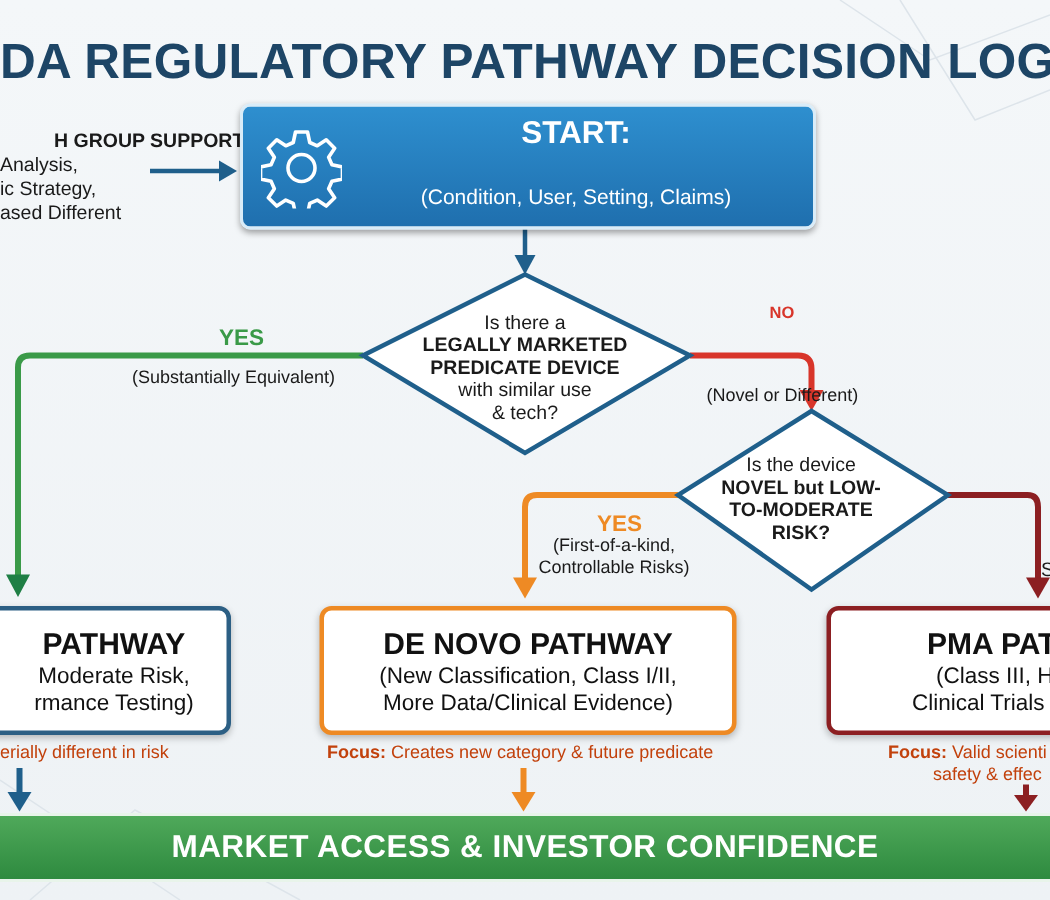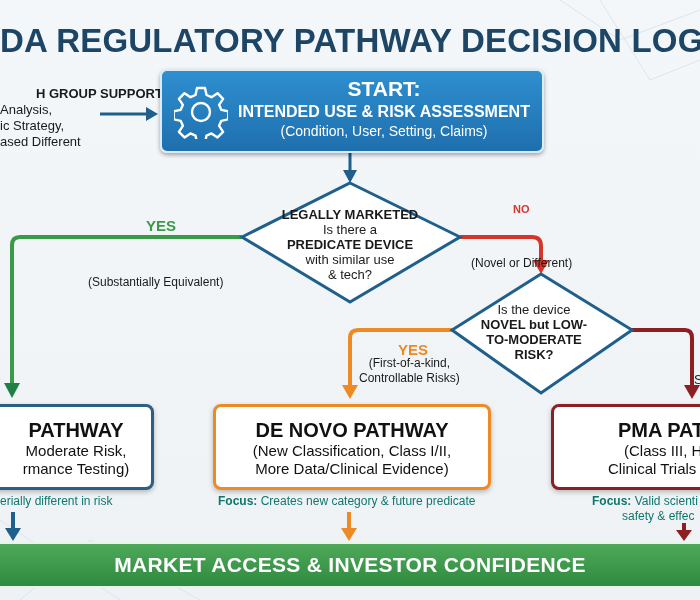--- a/index.html
+++ b/index.html
@@ -22,21 +22,21 @@
   .lbl{position:absolute;white-space:nowrap;font-size:12px;color:#1a1a1a;text-align:center;}
   .yes-g{color:#3a9a48;font-weight:bold;font-size:15px;}
   .no-r{color:#d8352a;font-weight:bold;font-size:11px;}
   .yes-o{color:#ee8a24;font-weight:bold;font-size:15px;}
   .box{position:absolute;background:#fff;border-radius:8px;box-shadow:0 2px 5px rgba(0,0,0,.25);text-align:center;}
   .box .bt{font-weight:bold;font-size:20px;margin-top:12px;color:#111;}
   .box .bs{font-size:15px;line-height:18px;color:#111;}
   #box510{left:-60px;top:404px;width:208px;height:80px;border:3px solid #2c5f84;}
   #boxdn{left:213px;top:404px;width:272px;height:80px;border:3px solid #ee8a24;}
   #boxpma{left:551px;top:404px;width:220px;height:80px;border:3px solid #8c1f22;}
-  .focus{position:absolute;font-size:12px;color:#0f766e;white-space:nowrap;}
+  .focus{position:absolute;font-size:12px;color:#c2410c;white-space:nowrap;}
   .focus b{font-weight:bold;}
   #banner{left:0;top:542px;width:700px;height:42px;
     background:linear-gradient(180deg,#4fa95a 0%,#2e8a3f 100%);
     border-top:2px solid #e8f4ea;border-bottom:2px solid #e8f4ea;color:#fff;
     font-weight:bold;font-size:21px;text-align:center;line-height:42px;letter-spacing:0.3px;}
   svg.lines{position:absolute;left:0;top:0;width:700px;height:600px;}
 </style>
 </head>
 <body>
 
@@ -114,34 +114,33 @@
 </svg>
 
 <div id="start" class="abs">
   <svg class="gear" viewBox="0 0 54 54">
     <g fill="none" stroke="#fff" stroke-width="2.4" stroke-linejoin="round">
       <path d="M23,3 h8 l1.5,7 l5,2.2 l6,-4 l5.6,5.6 l-4,6 l2.2,5 l7,1.5 v8 l-7,1.5 l-2.2,5 l4,6 l-5.6,5.6 l-6,-4 l-5,2.2 l-1.5,7 h-8 l-1.5,-7 l-5,-2.2 l-6,4 l-5.6,-5.6 l4,-6 l-2.2,-5 l-7,-1.5 v-8 l7,-1.5 l2.2,-5 l-4,-6 l5.6,-5.6 l6,4 l5,-2.2 z"></path>
       <circle cx="27" cy="27" r="9"></circle>
     </g>
   </svg>
   <div class="t1">START:</div>
-  <div class="t2">INTENDED USE &amp; RISK ASSESSMENT</div>
   <div class="t3">(Condition, User, Setting, Claims)</div>
 </div>
 
 <div class="dtext" style="left:270px;top:207px;width:160px;">
+  <div>Is there a</div>
   <div style="font-weight:bold">LEGALLY MARKETED</div>
-  <div>Is there a</div>
   <div style="font-weight:bold">PREDICATE DEVICE</div>
   <div>with similar use</div>
   <div>&amp; tech?</div>
 </div>
 
 <div class="lbl yes-g" style="left:146px;top:217px;">YES</div>
-<div class="lbl" style="left:88px;top:244px;margin-top:31px;">(Substantially Equivalent)</div>
+<div class="lbl" style="left:88px;top:244px;">(Substantially Equivalent)</div>
 <div class="lbl no-r" style="left:513px;top:203px;">NO</div>
 <div class="lbl" style="left:471px;top:208px;margin-top:48px;">(Novel or Different)</div>
 
 <div class="dtext" style="left:474px;top:302px;width:120px;">
   <div>Is the device</div>
   <div style="font-weight:bold">NOVEL but LOW-</div>
   <div style="font-weight:bold">TO-MODERATE</div>
   <div style="font-weight:bold">RISK?</div>
 </div>
 

